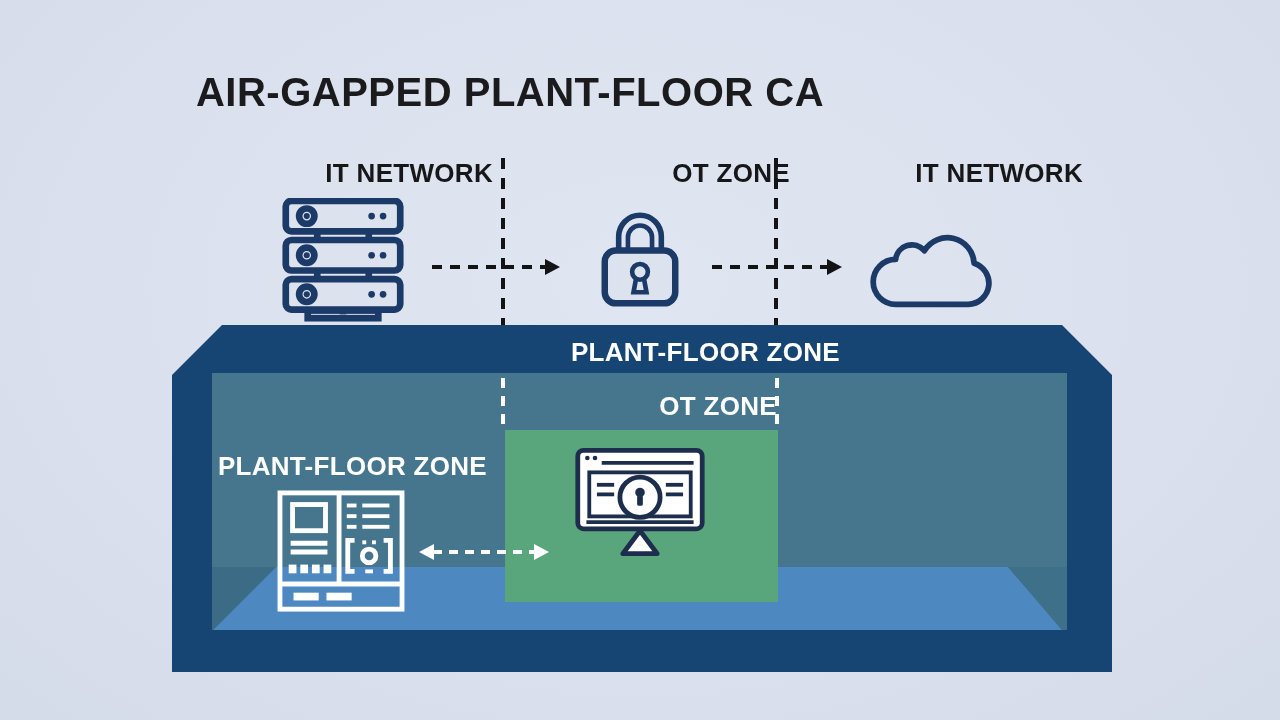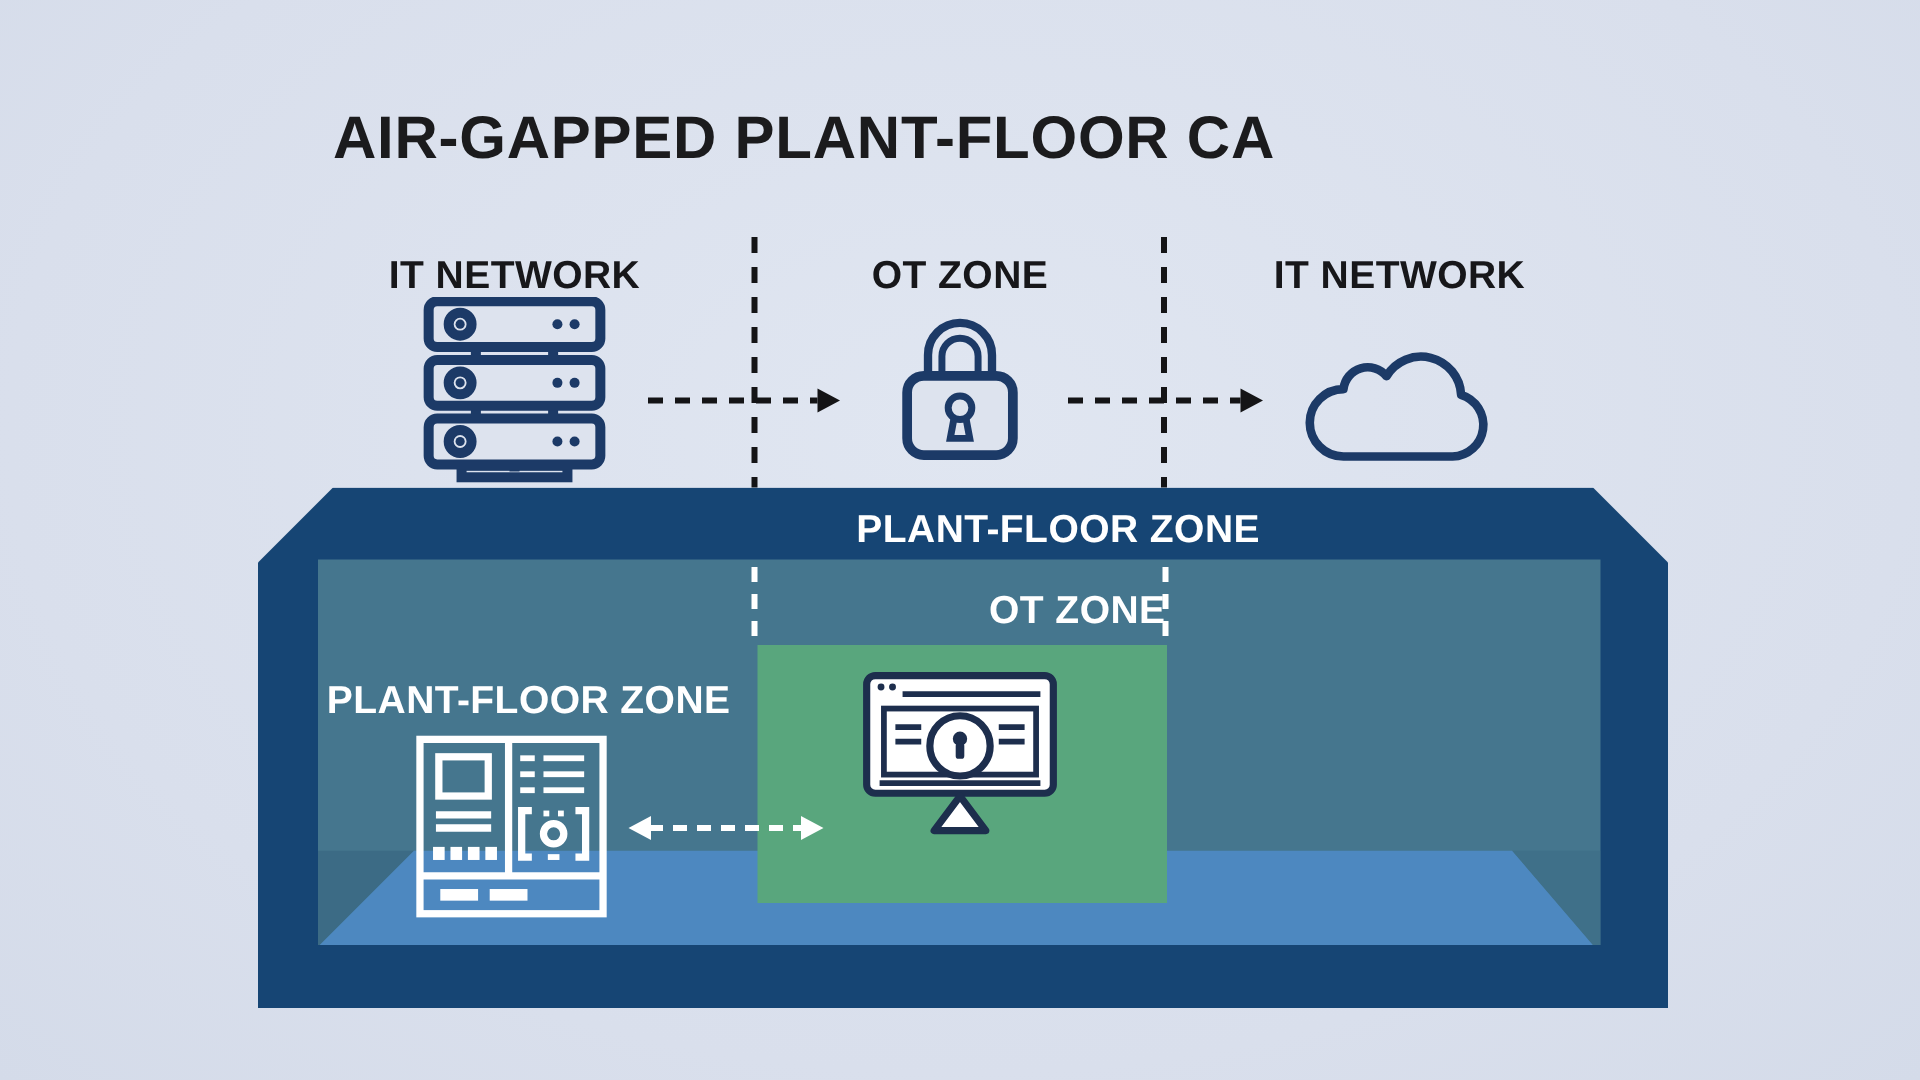--- a/index.html
+++ b/index.html
@@ -8,25 +8,25 @@
     font-family:"Liberation Sans",sans-serif;
     background:#dce2ee;
   }
   .stage{position:relative;width:1280px;height:720px;
     background:radial-gradient(ellipse at 50% 40%, #e0e6f1 0%, #d9dfec 70%, #d4dbe9 100%);}
   .abs{position:absolute;}
 
   
   .title{
     left:0;top:70px;width:1020px;text-align:center;
-    font-size:40px;font-weight:700;color:#1b1b1d;letter-spacing:.5px;margin-left:26px;
+    font-size:40px;font-weight:700;color:#1b1b1d;letter-spacing:.5px;
   }
   .toplabel{
-    top:168px;font-size:26px;font-weight:700;color:#17171a;letter-spacing:.3px;
-    text-align:center;width:300px;
+    top:158px;font-size:26px;font-weight:700;color:#17171a;letter-spacing:.3px;
+    text-align:right;width:300px;
   }
   .tl-0{left:193px;} .tl-1{left:490px;} .tl-2{left:783px;}
   .whitelabel{color:#ffffff;font-weight:700;text-align:right;letter-spacing:.3px;}
   .band-label{left:440px;top:337px;width:400px;font-size:26px;}
   .otzone-label{left:503px;top:391px;width:274px;font-size:26px;}
   .plant-inner-label{left:197px;top:451px;width:290px;font-size:26px;}
   .ca-label{left:505px;top:564px;width:273px;font-size:24px;letter-spacing:.5px;}
 
   
   .vdash-black{width:4px;height:167px;top:158px;

